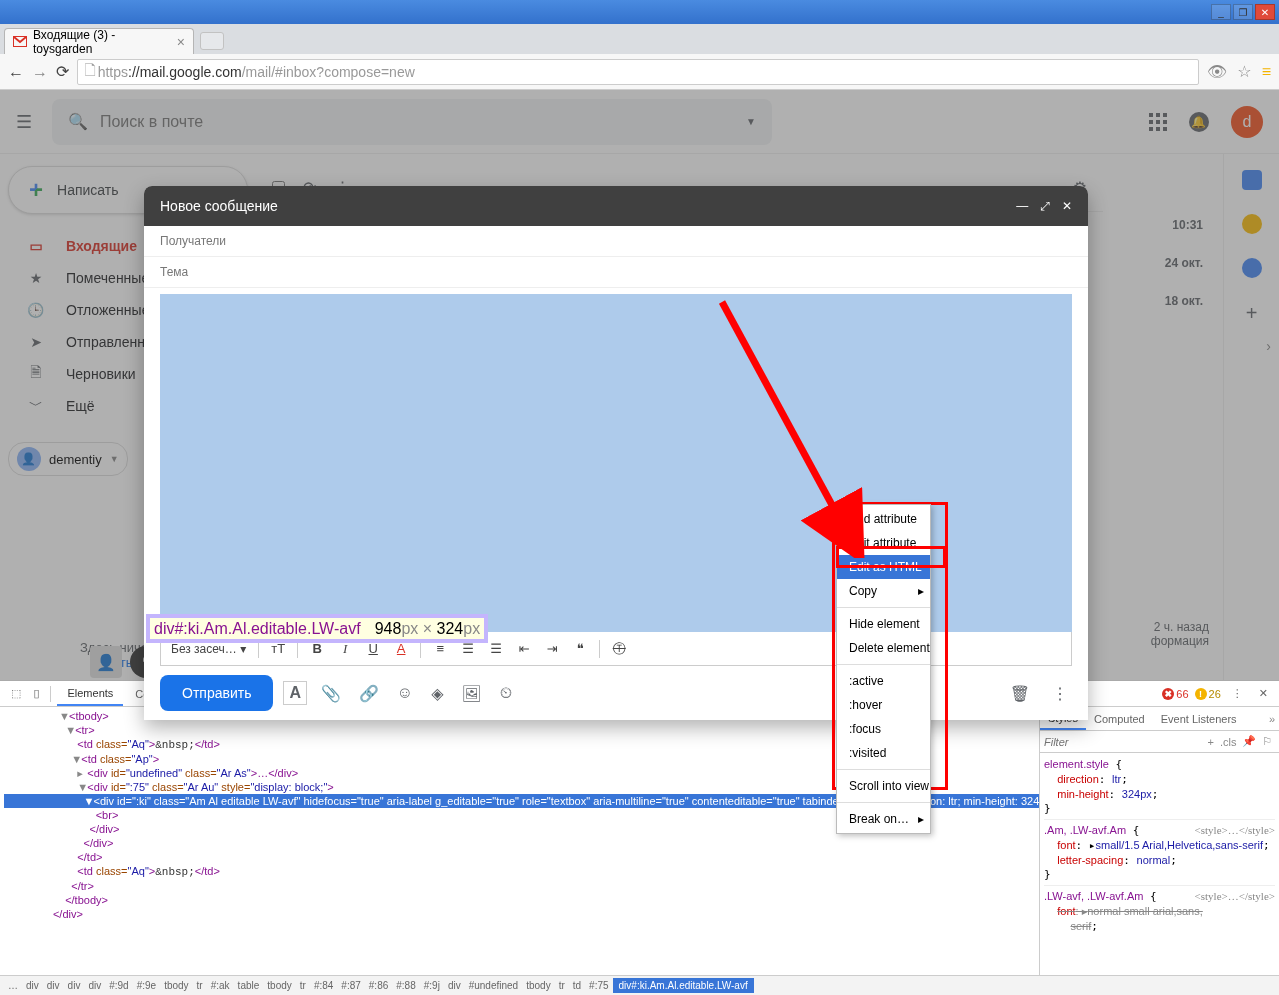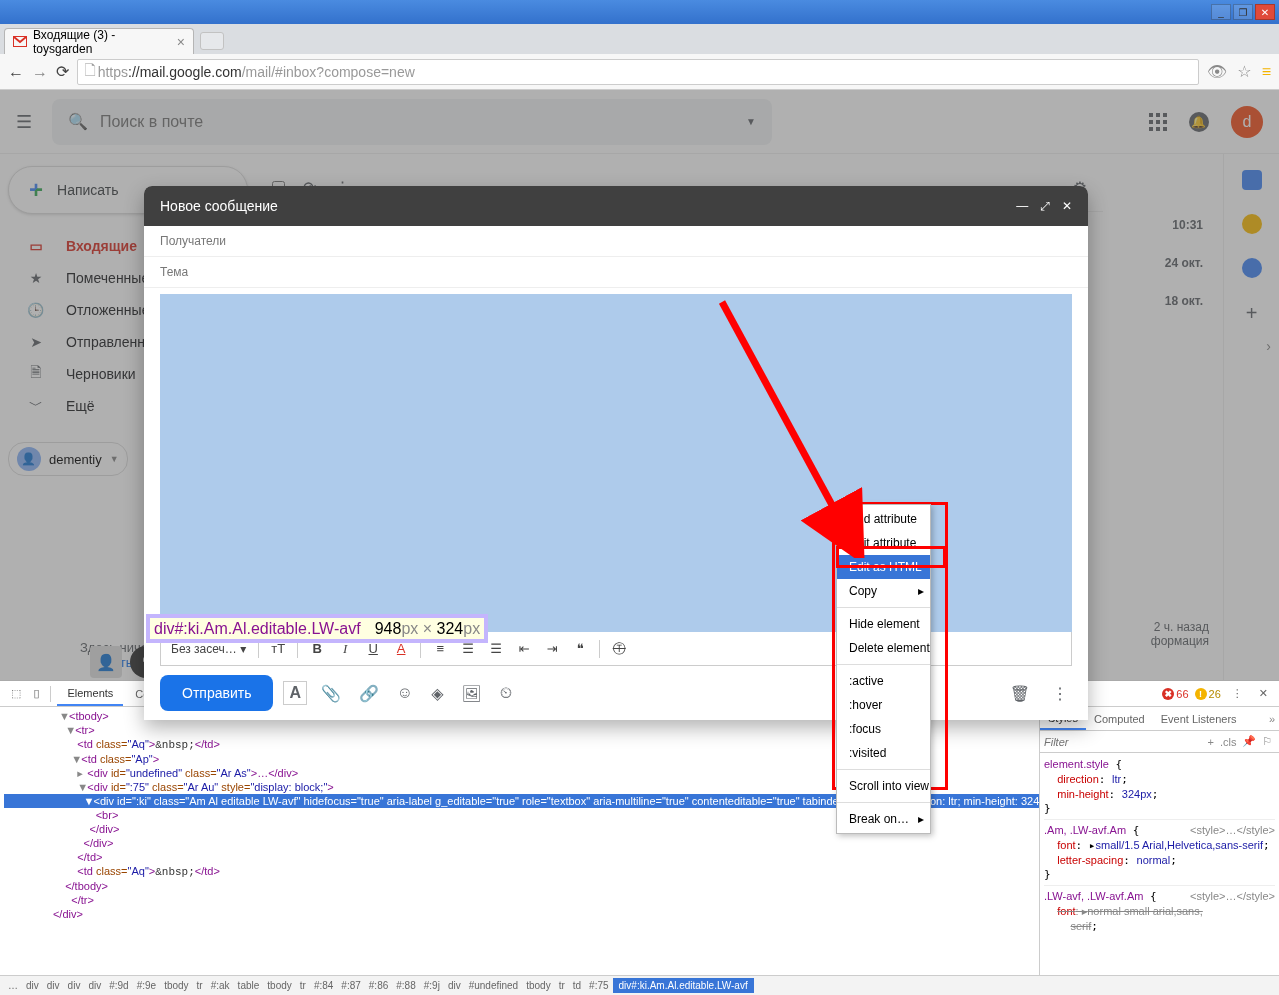--- a/index.html
+++ b/index.html
@@ -123,21 +123,21 @@
 .dt-style-tabs { height: 24px; border-bottom: 1px solid #ccc; display: flex; align-items: center; font-size: 11px; }
 .dt-style-tab { padding: 4px 8px; color: #666; cursor: pointer; }
 .dt-style-tab.active { color: #333; border-bottom: 2px solid #4285f4; }
 .dt-filter { height: 22px; border-bottom: 1px solid #ccc; display: flex; align-items:center; padding: 0 4px; }
 .dt-filter input { border:none; flex:1; font-size:11px; outline:none; font-style: italic; }
 .dt-filter .ic { color:#888; padding: 0 3px; cursor:pointer; font-size:11px; }
 .dt-css { flex:1; overflow:auto; font-family: Menlo, monospace; padding: 4px; line-height: 14px; }
 .dt-css .sel { color: #881391; }
 .dt-css .prop { color: #c80000; }
 .dt-css .pval { color: #1a1aa6; }
-.dt-css .meta { color: #888; float: right; }
+.dt-css .meta { color: #888; float: right; font-family: Liberation Serif, serif; }
 .dt-css .strike { text-decoration: line-through; color: #888; }
 .dt-crumbs { height: 20px; border-top: 1px solid #ccc; background: #f3f3f3; display: flex; align-items: center; font-family: Menlo, monospace; font-size: 10px; overflow: hidden; padding: 0 4px; }
 .dt-crumbs span { padding: 0 4px; color: #666; white-space: nowrap; }
 .dt-crumbs .sel { background: #3875d7; color: #fff; padding: 2px 6px; }
 
 .right-caret { position: absolute; right: 8px; bottom: 326px; color:#888; font-size:14px; }
 </style>
 </head>
 <body>
 
@@ -396,22 +396,22 @@
 <div class="line">                        <span class="tag">&lt;td</span><span class="attr"> class=</span><span class="val">"Aq"</span><span class="tag">&gt;</span><span class="txt">&amp;nbsp;</span><span class="tag">&lt;/td&gt;</span></div>
 <div class="line">                      <span class="arrow-t">▼</span><span class="tag">&lt;td</span><span class="attr"> class=</span><span class="val">"Ap"</span><span class="tag">&gt;</span></div>
 <div class="line">                        <span class="arrow-t">▸</span><span class="tag">&lt;div</span><span class="attr"> id=</span><span class="val">"undefined"</span><span class="attr"> class=</span><span class="val">"Ar As"</span><span class="tag">&gt;…&lt;/div&gt;</span></div>
 <div class="line">                        <span class="arrow-t">▼</span><span class="tag">&lt;div</span><span class="attr"> id=</span><span class="val">":75"</span><span class="attr"> class=</span><span class="val">"Ar Au"</span><span class="attr"> style=</span><span class="val">"display: block;"</span><span class="tag">&gt;</span></div>
 <div class="line sel-line">                          <span class="arrow-t" style="color:#fff">▼</span><span>&lt;div id=":ki" class="Am Al editable LW-avf" hidefocus="true" aria-label g_editable="true" role="textbox" aria-multiline="true" contenteditable="true" tabindex="1" style="direction: ltr; min-height: 324px;" itacorner="6,7:1,1,0,0"&gt;…&lt;/div&gt;</span></div>
 <div class="line">                              <span class="tag">&lt;br&gt;</span></div>
 <div class="line">                            <span class="tag">&lt;/div&gt;</span></div>
 <div class="line">                          <span class="tag">&lt;/div&gt;</span></div>
 <div class="line">                        <span class="tag">&lt;/td&gt;</span></div>
 <div class="line">                        <span class="tag">&lt;td</span><span class="attr"> class=</span><span class="val">"Aq"</span><span class="tag">&gt;</span><span class="txt">&amp;nbsp;</span><span class="tag">&lt;/td&gt;</span></div>
+<div class="line">                      <span class="tag">&lt;/tr&gt;</span></div>
 <div class="line">                    <span class="tag">&lt;/tbody&gt;</span></div>
-<div class="line">                      <span class="tag">&lt;/tr&gt;</span></div>
 <div class="line">                <span class="tag">&lt;/div&gt;</span></div>
     </div>
     <div class="dt-styles">
       <div class="dt-style-tabs">
         <span class="dt-style-tab active">Styles</span>
         <span class="dt-style-tab">Computed</span>
         <span class="dt-style-tab">Event Listeners</span>
         <span style="margin-left:auto;padding:0 4px;color:#888">»</span>
       </div>
       <div class="dt-filter">

